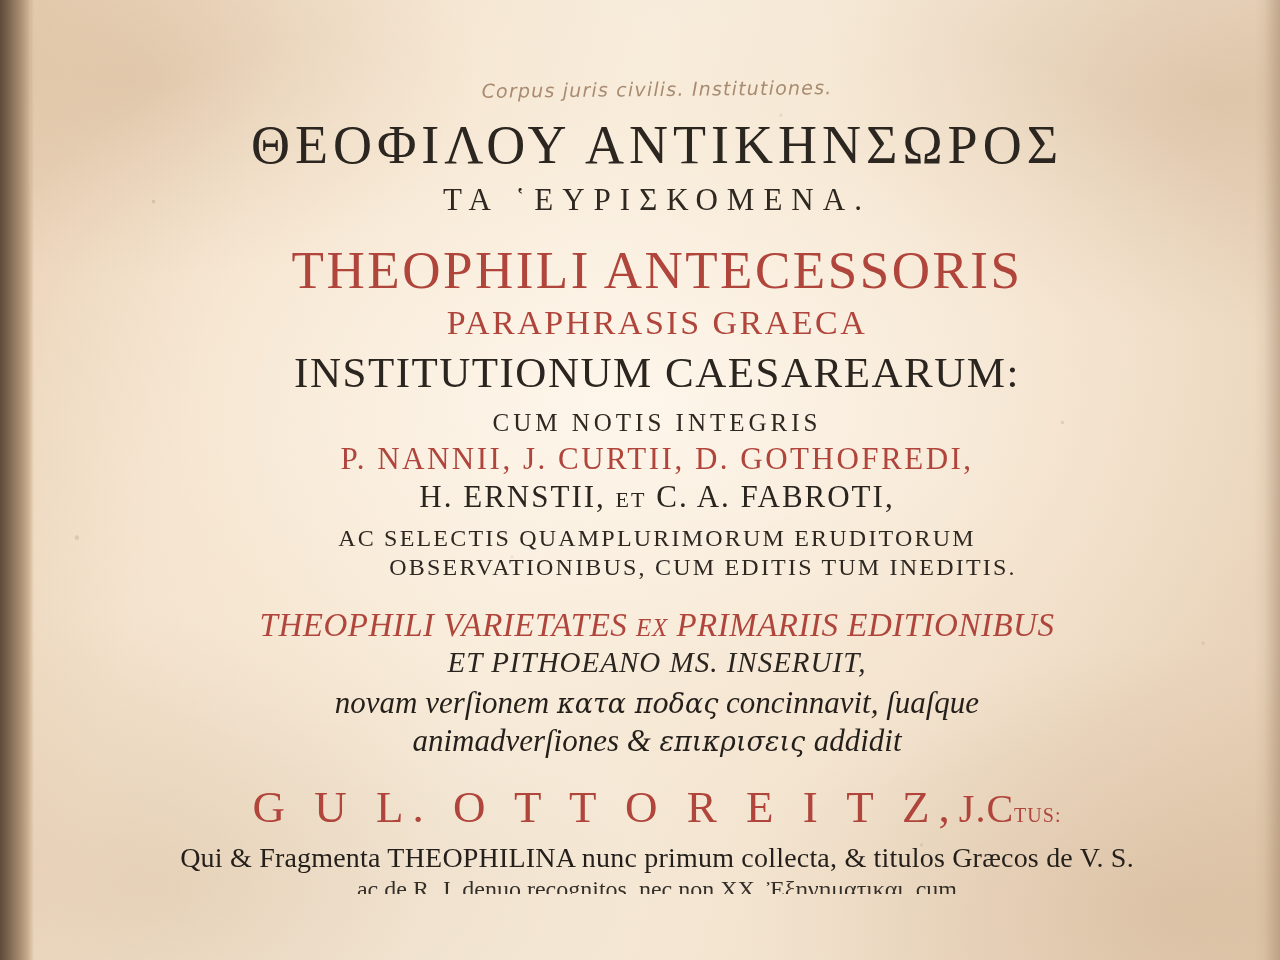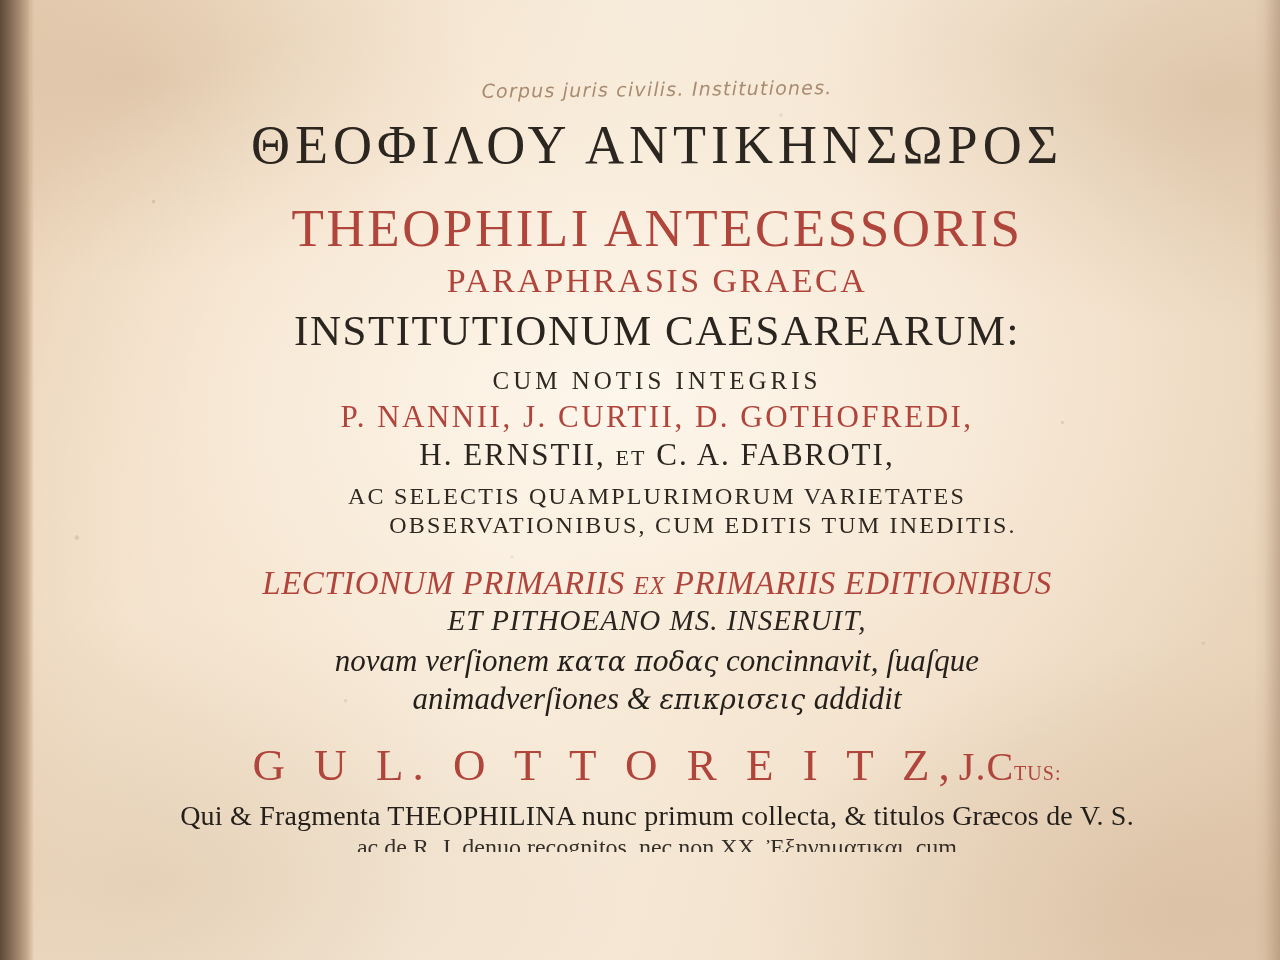--- a/index.html
+++ b/index.html
@@ -203,38 +203,39 @@
   <div id="paper"></div>
   <div id="speckles"></div>
   <div id="gutter"></div>
   <div id="edge-right"></div>
 
   <div class="content">
 
     <div class="line handwriting">Corpus juris civilis. Institutiones.</div>
 
     <div class="line greek-1">ΘΕΟΦΙΛΟΥ ΑΝΤΙΚΗΝΣΩΡΟΣ</div>
+    <div class="line greek-2">ΤΑ ῾ΕΥΡΙΣΚΟΜΕΝΑ.</div>
 
     <div class="line red-big">THEOPHILI ANTECESSORIS</div>
     <div class="line red-big-2">PARAPHRASIS GRAECA</div>
     <div class="line black-big">INSTITUTIONUM CAESAREARUM:</div>
 
     <div class="line small-black-caps">CUM NOTIS INTEGRIS</div>
     <div class="line red-names">P. NANNII, J. CURTII, D. GOTHOFREDI,</div>
     <div class="line black-names">
       <span>H. ERNSTII,</span>
       <span class="small">ET</span>
       <span>C. A. FABROTI,</span>
     </div>
 
-    <div class="line small-caps-row">AC SELECTIS QUAMPLURIMORUM VARIETATES</div>
+    <div class="line small-caps-row">AC SELECTIS QUAMPLURIMORUM ERUDITORUM</div>
     <div class="line small-caps-row2">OBSERVATIONIBUS, CUM EDITIS TUM INEDITIS.</div>
 
     <div class="line ital-red">
-      <span>LECTIONUM PRIMARIIS</span>
+      <span>THEOPHILI VARIETATES</span>
       <span class="sm">EX</span>
       <span>PRIMARIIS EDITIONIBUS</span>
     </div>
     <div class="line ital-black-1">ET PITHOEANO MS. INSERUIT,</div>
 
     <div class="line ital-script">
       <span>novam verſionem </span><span class="gk">κατα ποδας</span><span> concinnavit, ſuaſque</span>
     </div>
     <div class="line ital-script2">
       <span>animadverſiones </span><span>&amp;</span><span class="gk"> επικρισεις </span><span>addidit</span>

